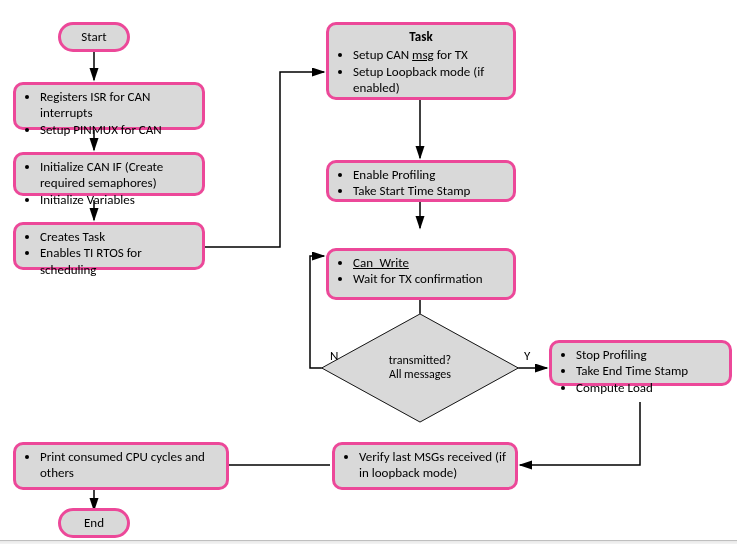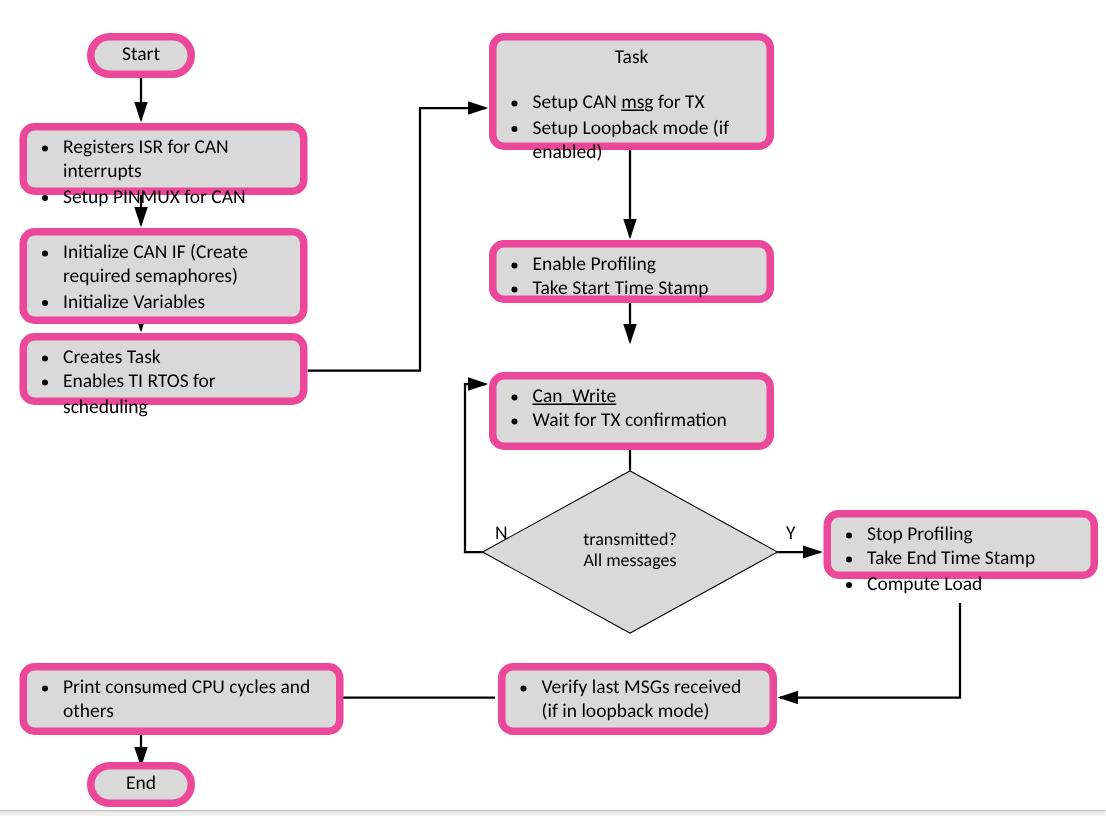--- a/index.html
+++ b/index.html
@@ -9,43 +9,43 @@
     background: #fff;
     width: 737px;
     height: 544px;
     position: relative;
     overflow: hidden;
   }
   svg { position: absolute; top: 0; left: 0; }
   .node {
     position: absolute;
     background: #d9d9d9;
-    border: 5px solid #ec4899;
+    border: 3px solid #ec4899;
     border-radius: 10px;
     box-sizing: border-box;
     padding: 4px 8px;
     line-height: 1.25;
   }
   .terminator {
     border-radius: 999px;
     text-align: center;
     font-weight: normal;
     display: flex;
     align-items: center;
     justify-content: center;
   }
   .node ul {
     margin: 0;
     padding-left: 16px;
   }
   .node li { margin: 0; }
   .title-line {
     text-align: center;
-    font-weight: normal;
-    margin-bottom: 14px;
+    font-weight: bold;
+    margin-bottom: 2px;
   }
   .under { text-decoration: underline; }
   .diamond {
     position: absolute;
     text-align: center;
     font-size: 12px;
     line-height: 1.15;
   }
   .diamond-shape {
     position: absolute;
@@ -118,21 +118,21 @@
   <span>Start</span>
 </div>
 
 <div class="node" style="left:13px; top:82px; width:192px; height:48px;">
   <ul>
     <li>Registers ISR for CAN interrupts</li>
     <li>Setup PINMUX for CAN</li>
   </ul>
 </div>
 
-<div class="node" style="left:13px; top:152px; width:192px; height:64px;">
+<div class="node" style="left:13px; top:152px; width:192px; height:44px;">
   <ul>
     <li>Initialize CAN IF (Create required semaphores)</li>
     <li>Initialize Variables</li>
   </ul>
 </div>
 
 <div class="node" style="left:13px; top:222px; width:192px; height:48px;">
   <ul>
     <li>Creates Task</li>
     <li>Enables TI RTOS for scheduling</li>

